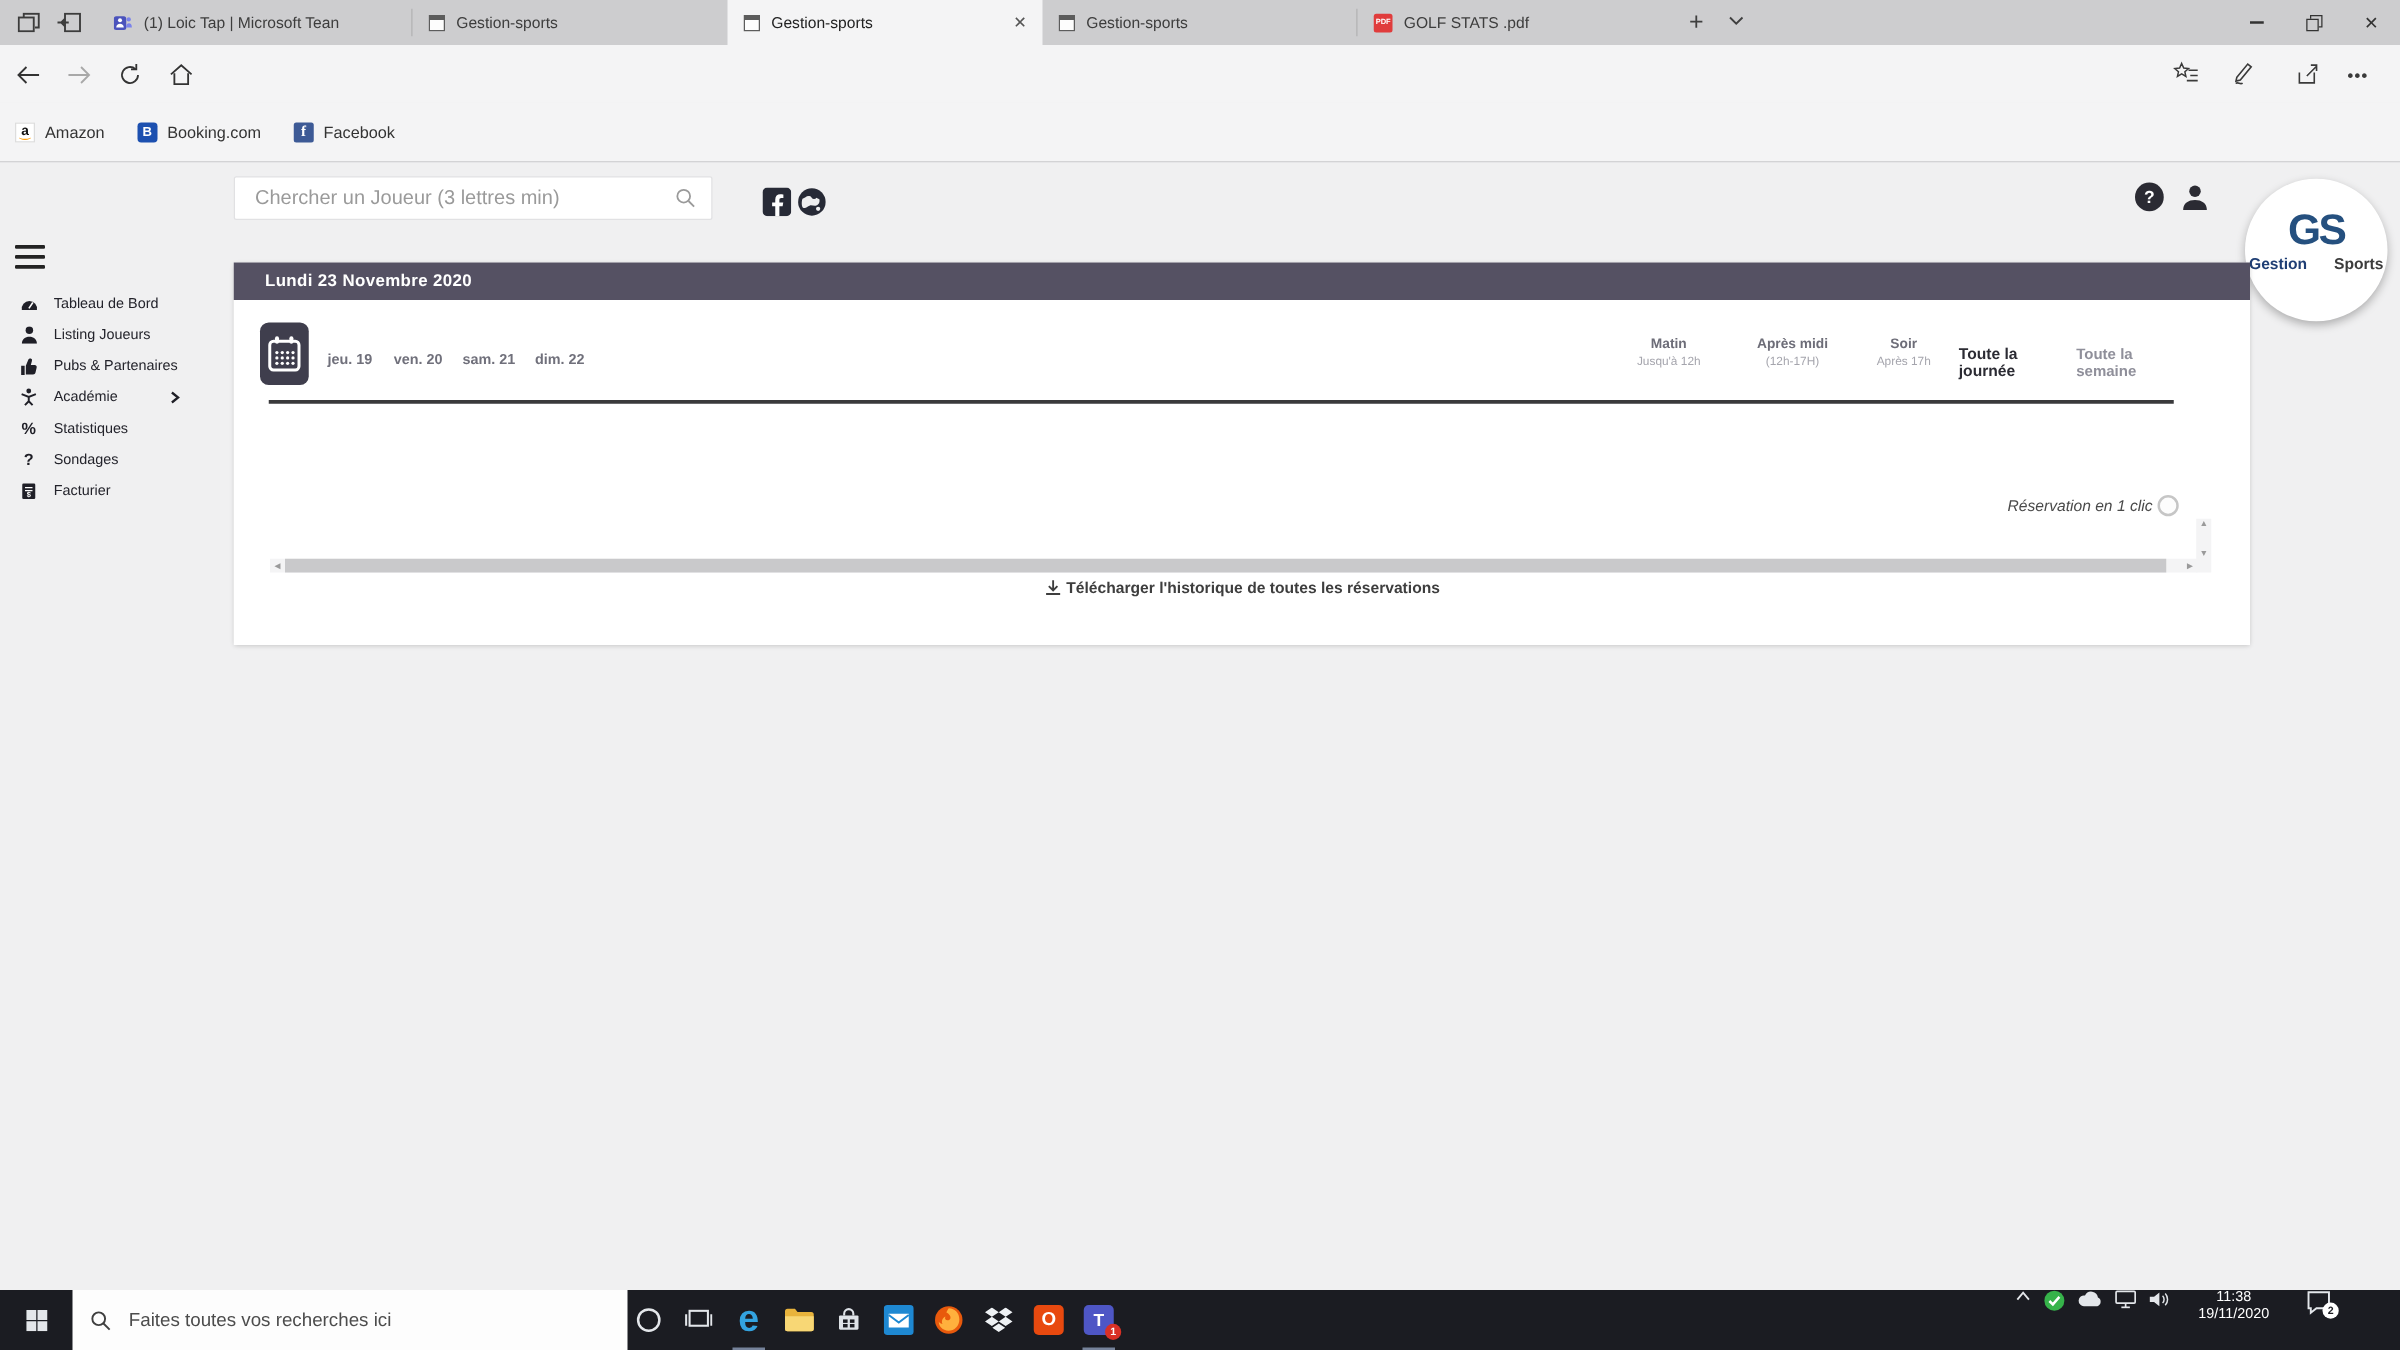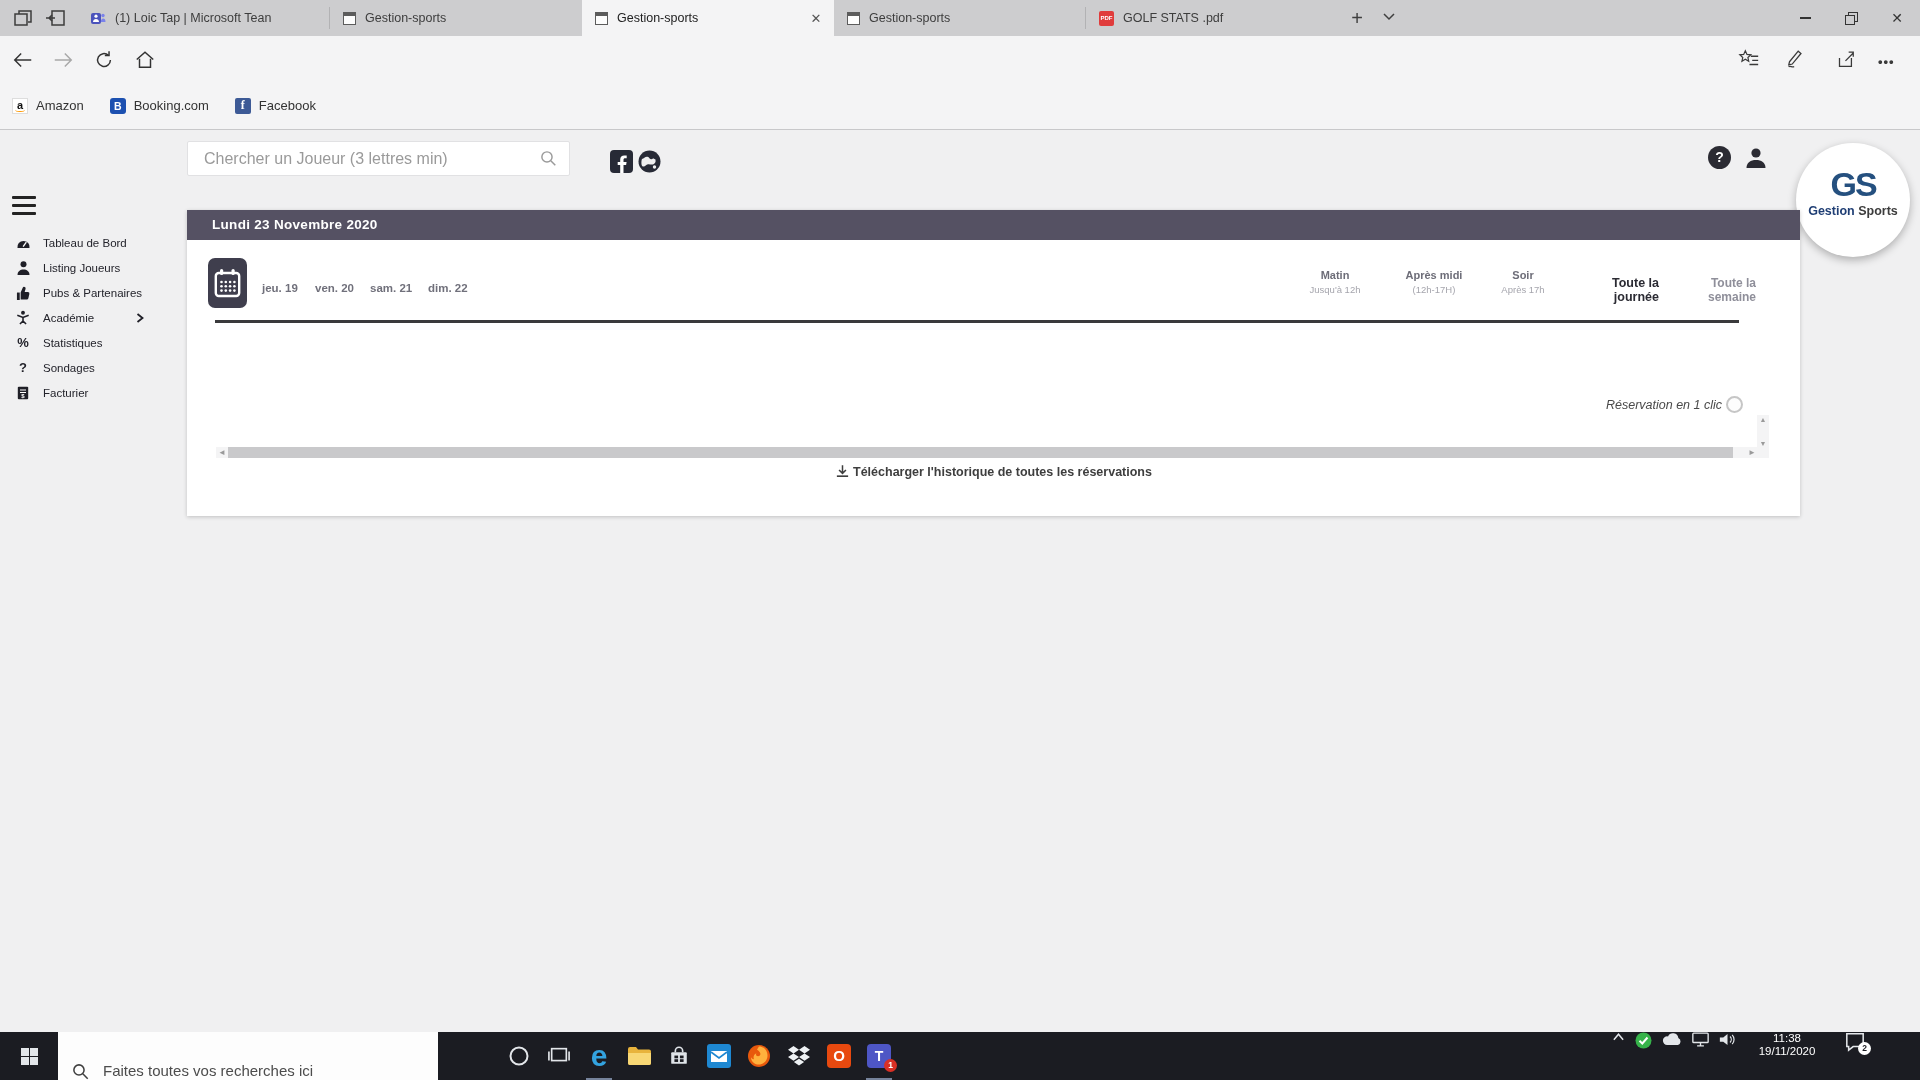--- a/index.html
+++ b/index.html
@@ -66,58 +66,58 @@
   .player-search input::placeholder{color:#9a9a9a;}
   .player-search .mag{margin-right:12px;}
   .sq-icon{position:absolute;top:20px;}
   .help-circle{position:absolute;left:1708px;top:16px;width:23px;height:23px;border-radius:50%;background:#2b2b33;
                color:#fff;font-weight:bold;font-size:14px;text-align:center;line-height:23px;}
   .logo-circle{position:absolute;left:1796px;top:13px;width:114px;height:114px;border-radius:50%;background:#fff;
                box-shadow:0 3px 8px rgba(0,0,0,.28);text-align:center;}
   .gs-mono{margin-top:24px;font-size:34px;font-weight:800;letter-spacing:-2px;color:#25507f;line-height:34px;}
   .logo-text{margin-top:3px;font-size:12.5px;font-weight:bold;}
   .logo-text .lt1{color:#1f3e74;}
-  .logo-text .lt2{color:#3c3c3c;}
+  .logo-text .lt2{color:#3c3c3c;padding-left:18px;}
   .hamburger{position:absolute;left:12px;top:66px;width:24px;height:19px;display:flex;flex-direction:column;justify-content:space-between;}
   .hamburger span{height:3.2px;background:#232323;border-radius:1px;}
 
   .side-item{position:absolute;left:15px;height:25px;display:flex;align-items:center;gap:12px;
              font-size:11.5px;color:#23232b;}
   .side-item .ic{width:16px;display:flex;justify-content:center;font-weight:bold;color:#1f1f27;font-size:13px;}
 
   
   .card{position:absolute;left:187px;top:80px;width:1613px;height:306px;background:#fff;
         box-shadow:0 1px 4px rgba(0,0,0,.2);}
   .card-header{height:30px;background:#555163;color:#fff;font-size:13.5px;font-weight:600;
                letter-spacing:.3px;line-height:30px;padding-left:25px;}
   .cal-tile{position:absolute;left:21px;top:48px;width:39px;height:50px;background:#3f3e4d;border-radius:7px;
             display:flex;align-items:center;justify-content:center;}
   .day-tab{position:absolute;top:72px;font-size:11.5px;font-weight:bold;color:#70707b;}
   .fblock{position:absolute;top:59px;text-align:center;}
   .fblock .fl{font-size:11px;font-weight:bold;color:#6d6d78;}
   .fblock .fs{font-size:9.5px;color:#a5a5ad;margin-top:3px;}
-  .ftoggle{position:absolute;top:66px;text-align:right;font-weight:800;}
+  .ftoggle{position:absolute;top:66px;text-align:left;font-weight:800;}
   .rule{position:absolute;left:28px;top:110px;width:1524px;height:3px;background:#3a3a3c;}
   .oneclick-label{position:absolute;left:1240px;top:188px;width:295px;text-align:right;
                   font-style:italic;font-size:12.5px;color:#4a4a4a;}
   .oneclick-radio{position:absolute;left:1539px;top:186px;width:13px;height:13px;border:2px solid #c6c6c6;
                   border-radius:50%;background:#fdfdfd;}
   .hscroll{position:absolute;left:29px;top:237px;width:1542px;height:11px;background:#f4f4f5;}
   .hthumb{position:absolute;left:12px;top:0;width:1505px;height:11px;background:#c9c9cb;}
   .sarrow{position:absolute;top:1px;font-size:8px;color:#9a9a9a;line-height:9px;}
   .vscroll{position:absolute;left:1570px;top:205px;width:12px;height:43px;background:#f4f4f5;
            font-size:7px;color:#9a9a9a;text-align:center;line-height:10px;}
   .dl-row{position:absolute;left:0;top:252px;width:1613px;text-align:center;}
   .dl-row .lbl{font-size:12.5px;font-weight:bold;color:#3e3e3e;vertical-align:middle;}
   .dl-row svg{display:inline-block;vertical-align:middle;margin-right:3px;}
 
   
   .taskbar{position:absolute;left:0;top:1032px;width:1920px;height:48px;background:#1b1c22;}
   .start{position:absolute;left:0;top:0;width:58px;height:48px;display:flex;align-items:center;justify-content:center;}
-  .tsearch{position:absolute;left:58px;top:0;width:380px;height:48px;background:#fdfdfd;display:flex;align-items:flex-end;gap:12px;padding-left:14px;box-sizing:border-box;}
+  .tsearch{position:absolute;left:58px;top:0;width:444px;height:48px;background:#fdfdfd;display:flex;align-items:center;gap:12px;padding-left:14px;box-sizing:border-box;}
   .tsearch input{border:0;outline:none;font-size:15px;color:#4c4c4c;width:330px;background:transparent;
                  font-family:"Liberation Sans","DejaVu Sans",sans-serif;}
   .tsearch input::placeholder{color:#4c4c4c;}
   .tb-icons{position:absolute;left:499px;top:0;display:flex;}
   .tb-ic{position:relative;width:40px;height:48px;display:flex;align-items:center;justify-content:center;}
   .tb-ic.running::after{content:"";position:absolute;left:7px;right:7px;bottom:0;height:2px;background:#76839b;}
   .edge-e{font-size:30px;font-weight:bold;color:#33a3e0;line-height:30px;}
   .office-o{width:24px;height:24px;border-radius:4px;background:#e8490f;color:#fff;font-weight:800;font-size:15px;
             text-align:center;line-height:24px;}
   .teams-t{position:relative;width:24px;height:24px;border-radius:4px;background:#4e56c5;color:#fff;font-weight:800;

